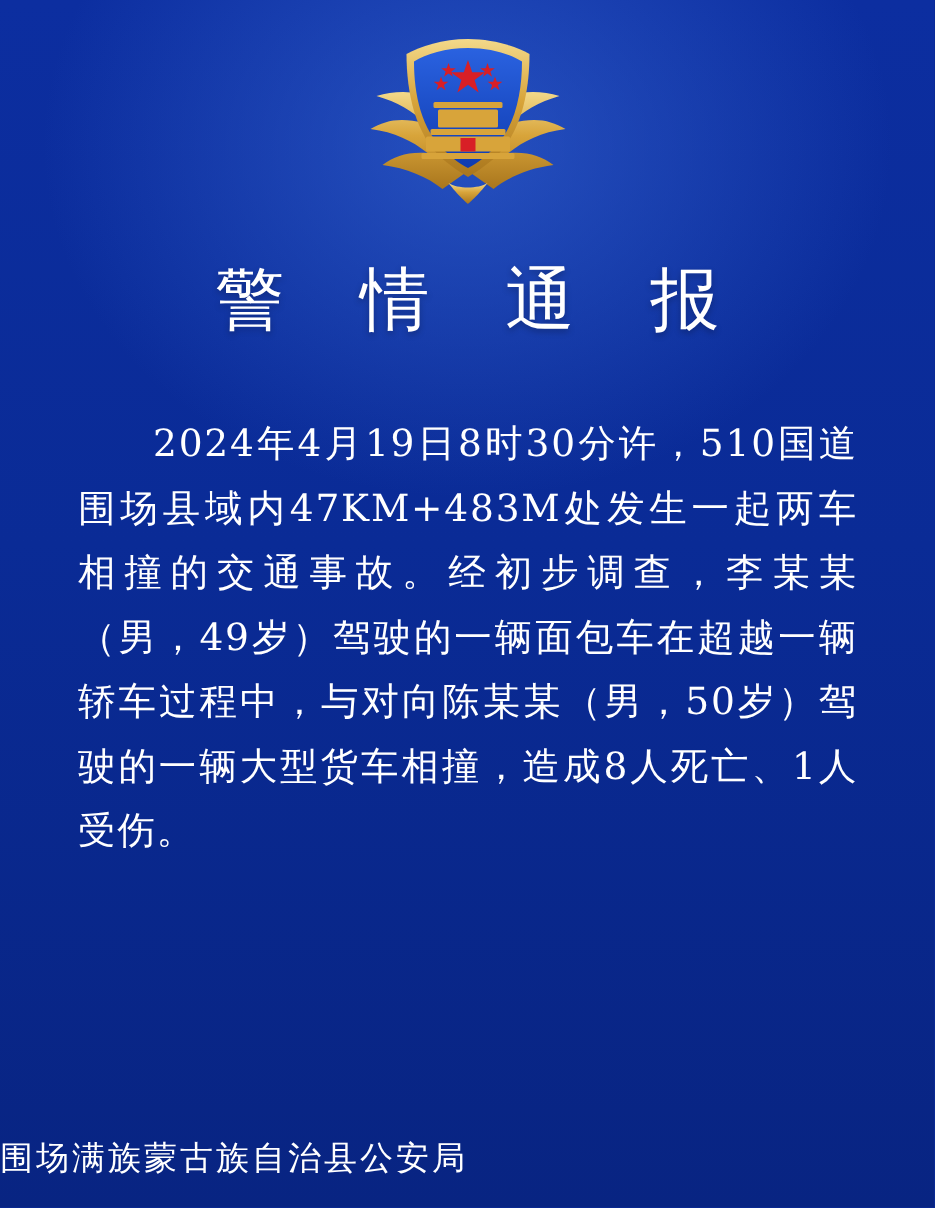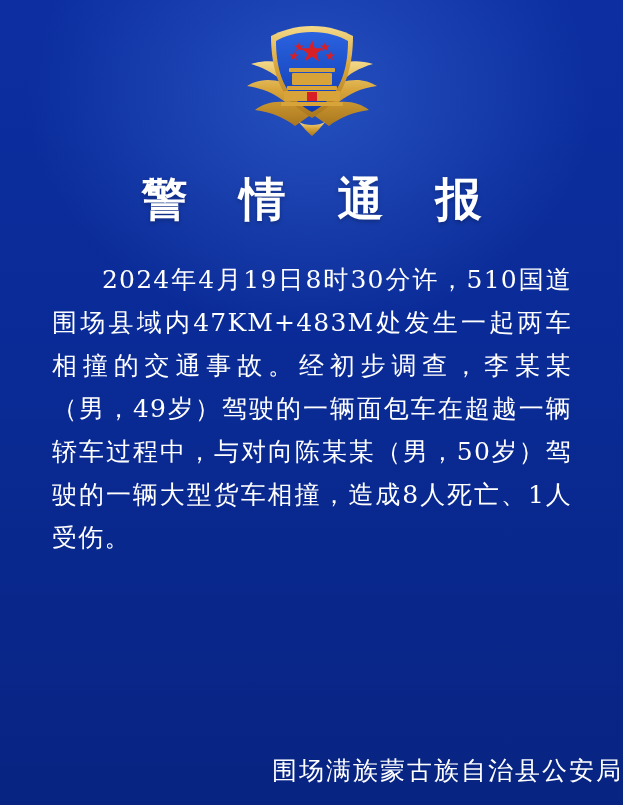--- a/index.html
+++ b/index.html
@@ -47,53 +47,53 @@
   }
 
   
   .title {
     position: absolute;
     top: 170px;
     left: 0;
     right: 0;
     text-align: center;
     font-size: 46px;
-    font-weight: bold;
+    font-weight: normal;
     letter-spacing: 18px;
     text-indent: 18px;
     font-family: "DejaVu Serif", "Liberation Serif", serif;
     line-height: 1.3;
     text-shadow: 0 2px 4px rgba(0,0,0,0.25);
   }
 
   
   .body-text {
     position: absolute;
-    top: 258px;
+    top: 274px;
     left: 52px;
     width: 520px;
   }
   .para {
     font-size: 25px;
     line-height: 43px;
     text-indent: 50px;
     margin: 0 0 24px 0;
     letter-spacing: 1.2px;
     text-align: justify;
     font-family: "DejaVu Serif", "Liberation Serif", serif;
   }
 
   
   .signature {
     position: absolute;
     left: 0;
     right: 0;
     bottom: 18px;
-    text-align: right;
-    font-size: 25px;
+    text-align: left;
+    font-size: 22px;
     letter-spacing: 2px;
     font-family: "DejaVu Serif", "Liberation Serif", serif;
   }
 </style>
 </head>
 <body>
 
 <div class="page">
   <div class="bg-sheen"></div>
 

